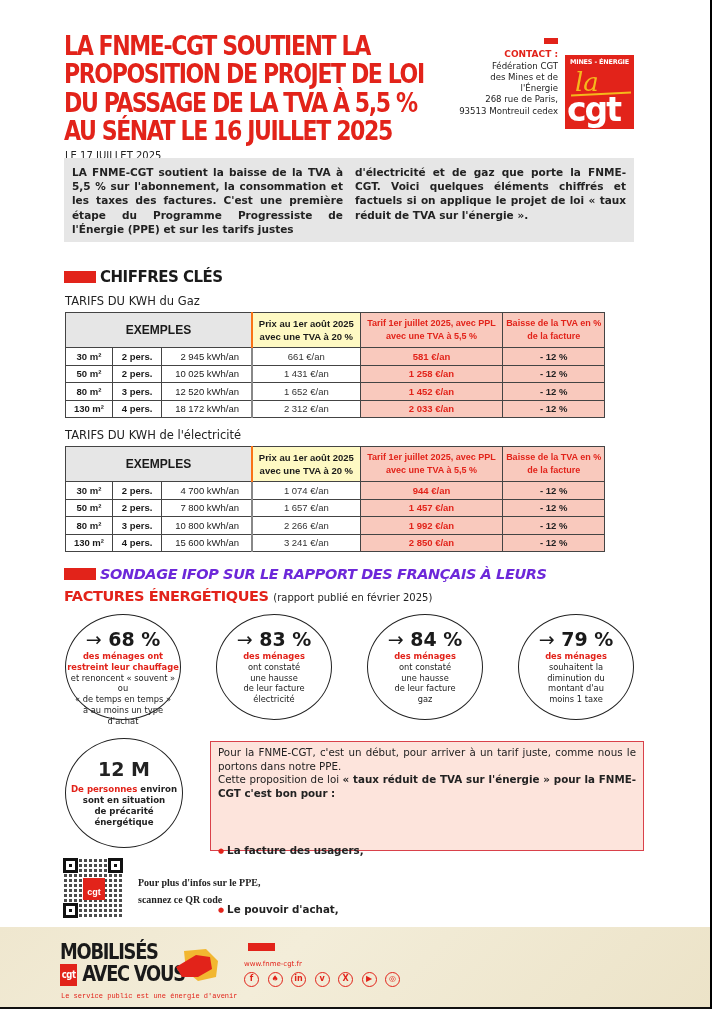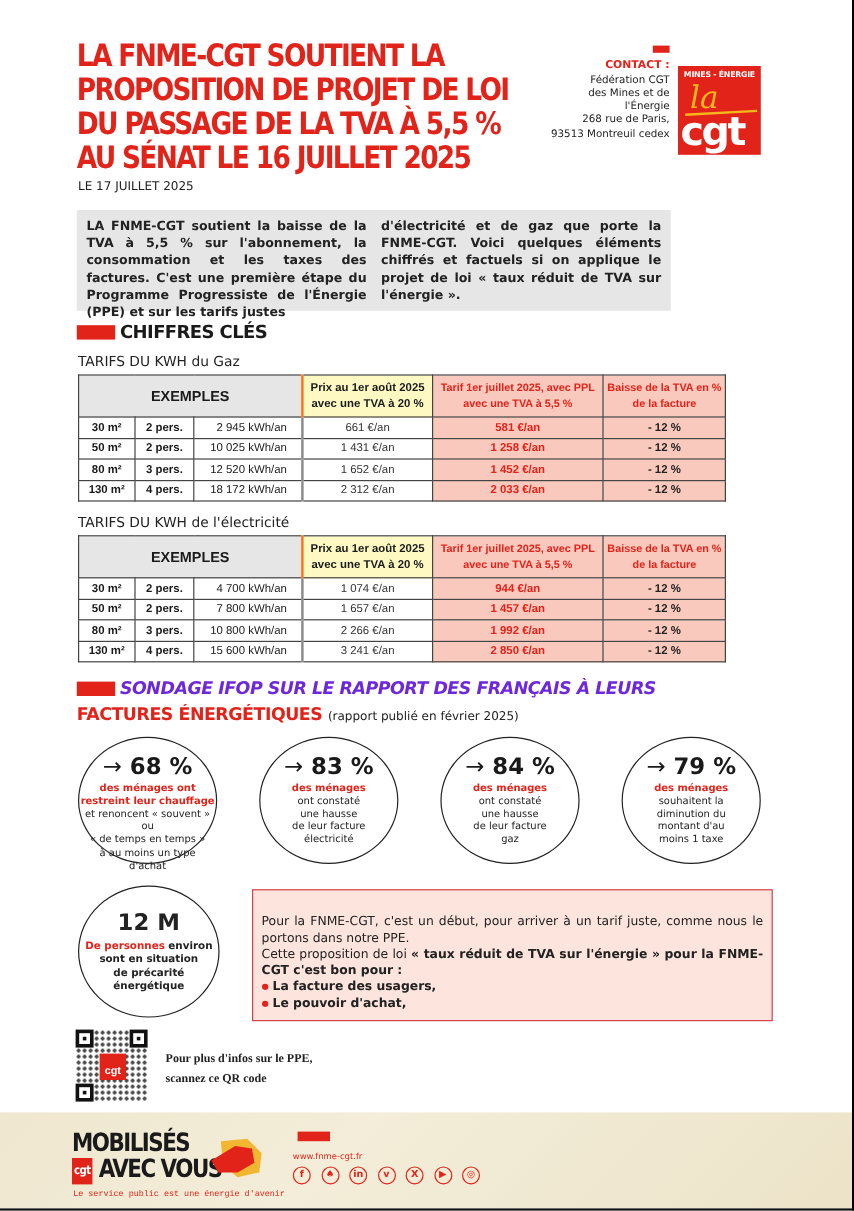--- a/index.html
+++ b/index.html
@@ -12,21 +12,21 @@
 
   .contact { position: absolute; left: 456px; top: 38px; width: 102px; text-align: right; font-family: "DejaVu Sans", sans-serif; font-size: 8.6px; line-height: 11.3px; color: #222; }
   .contact .flag { display: inline-block; width: 14px; height: 6px; background: #e2231a; margin-bottom: 2px; }
   .contact .lbl { color: #e2231a; font-weight: bold; font-size: 9px; }
   .logo { position: absolute; left: 565px; top: 35px; width: 69px; height: 74px; background: #e2231a; color: #fff; text-align: center; overflow: hidden; margin-top: 20px; }
   .logo .mines { font-family: "DejaVu Sans", sans-serif; font-size: 6.5px; font-weight: bold; margin-top: 3px; letter-spacing: -0.2px; }
   .logo .la { position: absolute; left: 10px; top: 12px; font-family: "DejaVu Serif", serif; font-style: italic; font-size: 26px; color: #f5b81c; }
   .logo .la-line { position: absolute; left: 6px; top: 38px; width: 60px; height: 2px; background: #f5b81c; transform: rotate(-3deg); }
   .logo .cgt { position: absolute; left: 2px; top: 37px; font-family: "DejaVu Sans", sans-serif; font-weight: 900; font-size: 33px; letter-spacing: -2px; line-height: 36px; color: #fff; }
 
-  .intro { position: absolute; left: 64px; top: 175px; width: 495px; height: 84px; background: #e6e6e6; padding: 7px 8px; display: flex; gap: 12px; font-family: "DejaVu Sans", sans-serif; font-weight: bold; font-size: 10.5px; line-height: 14.2px; color: #222; }
+  .intro { position: absolute; left: 64px; top: 158px; width: 570px; height: 84px; background: #e6e6e6; padding: 7px 8px; display: flex; gap: 12px; font-family: "DejaVu Sans", sans-serif; font-weight: bold; font-size: 10.5px; line-height: 14.2px; color: #222; }
   .intro p { flex: 1; text-align: justify; }
 
   .section-head { position: absolute; left: 64px; display: flex; align-items: center; font-family: "DejaVu Sans", sans-serif; font-weight: 900; }
   .section-head .bar { width: 32px; height: 12px; background: #e2231a; margin-right: 4px; }
   .sec1 { top: 268px; font-size: 15px; color: #1a1a1a; letter-spacing: -0.5px; }
   .sec2 { top: 566px; font-size: 14.5px; color: #6d28d9; letter-spacing: -0.4px; font-style: italic; }
   .sec2b { position: absolute; left: 64px; top: 588px; font-family: "DejaVu Sans", sans-serif; font-weight: 900; font-size: 14.5px; color: #e2231a; letter-spacing: -0.4px; }
   .sec2b span { font-weight: normal; color: #222; font-size: 10px; letter-spacing: 0; }
 
   .tbl-title { position: absolute; left: 65px; font-family: "DejaVu Sans", sans-serif; font-size: 11.5px; color: #222; }
@@ -44,24 +44,24 @@
   td.pct { background: #f9c9bd; color: #222; font-weight: bold; }
 
   .circle { position: absolute; width: 116px; height: 106px; border: 1.3px solid #222; border-radius: 50%; text-align: center; font-family: "DejaVu Sans", sans-serif; font-size: 8.3px; line-height: 10.8px; color: #222; }
   .circle .big { font-weight: 900; font-size: 19px; line-height: 24px; margin-top: 12px; color: #1a1a1a; }
   .circle .big .arr { font-weight: normal; }
   .circle .red { color: #e2231a; font-weight: bold; }
   .c12 { position: absolute; left: 65px; top: 738px; width: 118px; height: 110px; border: 1.3px solid #222; border-radius: 50%; text-align: center; font-family: "DejaVu Sans", sans-serif; font-size: 8.6px; line-height: 11px; font-weight: bold; color: #222; }
   .c12 .big { font-weight: 900; font-size: 19px; line-height: 22px; margin-top: 19px; margin-bottom: 4px; }
   .c12 .red { color: #e2231a; }
 
-  .box { position: absolute; left: 210px; top: 741px; width: 434px; height: 110px; background: #fde4dc; border: 1.5px solid #d9414a; padding: 20px 7px; font-family: "DejaVu Sans", sans-serif; font-size: 10.3px; line-height: 13.5px; color: #222; }
+  .box { position: absolute; left: 210px; top: 741px; width: 434px; height: 110px; background: #fde4dc; border: 1.5px solid #d9414a; padding: 4px 7px; font-family: "DejaVu Sans", sans-serif; font-size: 10.3px; line-height: 13.5px; color: #222; }
   .box p { text-align: justify; }
   .box b { font-weight: bold; }
-  .box .li { font-weight: bold; }
+  .box .li { font-weight: bold; margin-top: 44px; }
   .box .li::before { content: "●"; color: #e2231a; font-size: 7px; margin-right: 3px; vertical-align: 1px; }
 
   .qr { position: absolute; left: 63px; top: 858px; width: 60px; height: 60px; background: #fff; }
   .qr .fin { position: absolute; width: 15px; height: 15px; border: 3px solid #111; }
   .qr .fin::after { content: ""; position: absolute; left: 3px; top: 3px; width: 3px; height: 3px; background: #111; }
   .qr .dots { position: absolute; inset: 0; background-image: radial-gradient(#111 40%, transparent 41%); background-size: 5px 5px; opacity: 0.75; }
   .qr .center { position: absolute; left: 20px; top: 20px; width: 22px; height: 22px; background: #e2231a; color: #fff; font-weight: 900; font-size: 9px; line-height: 28px; text-align: center; }
   .qr-text { position: absolute; left: 138px; top: 874px; font-family: Liberation Serif, serif; font-weight: bold; font-size: 10px; line-height: 17px; color: #222; }
 
   .footer { position: absolute; left: 0; top: 927px; width: 710px; height: 82px; background: linear-gradient(135deg, #efe7cf 0%, #f3edd9 40%, #ece3c8 100%); border-bottom: 2px solid #111; }

